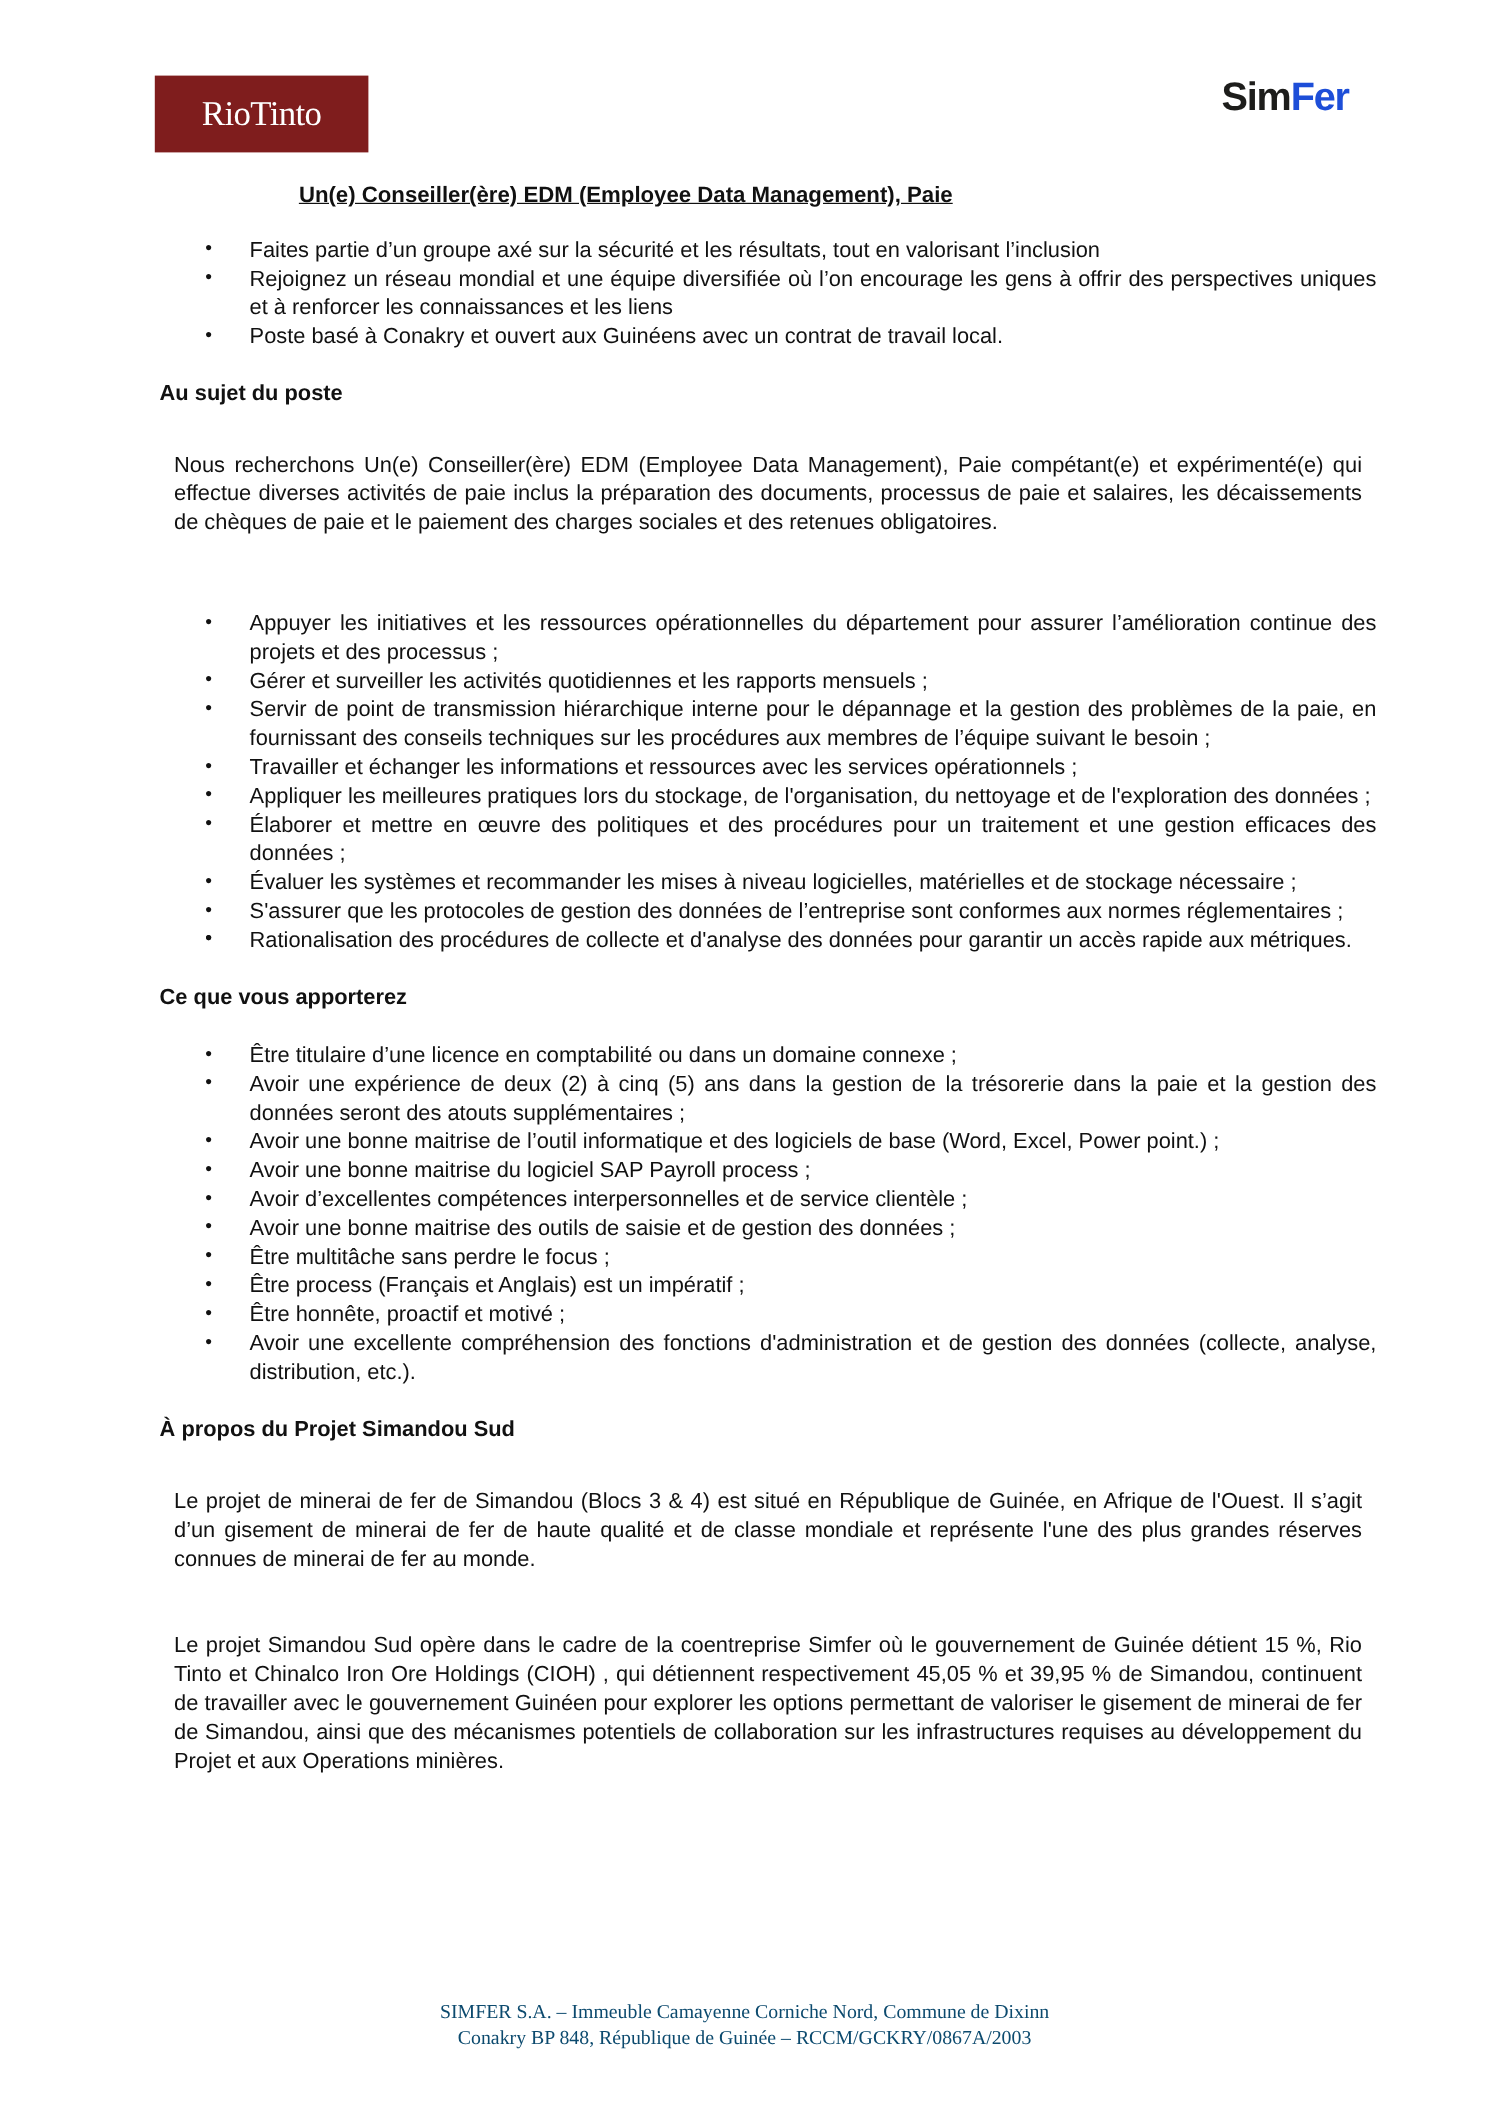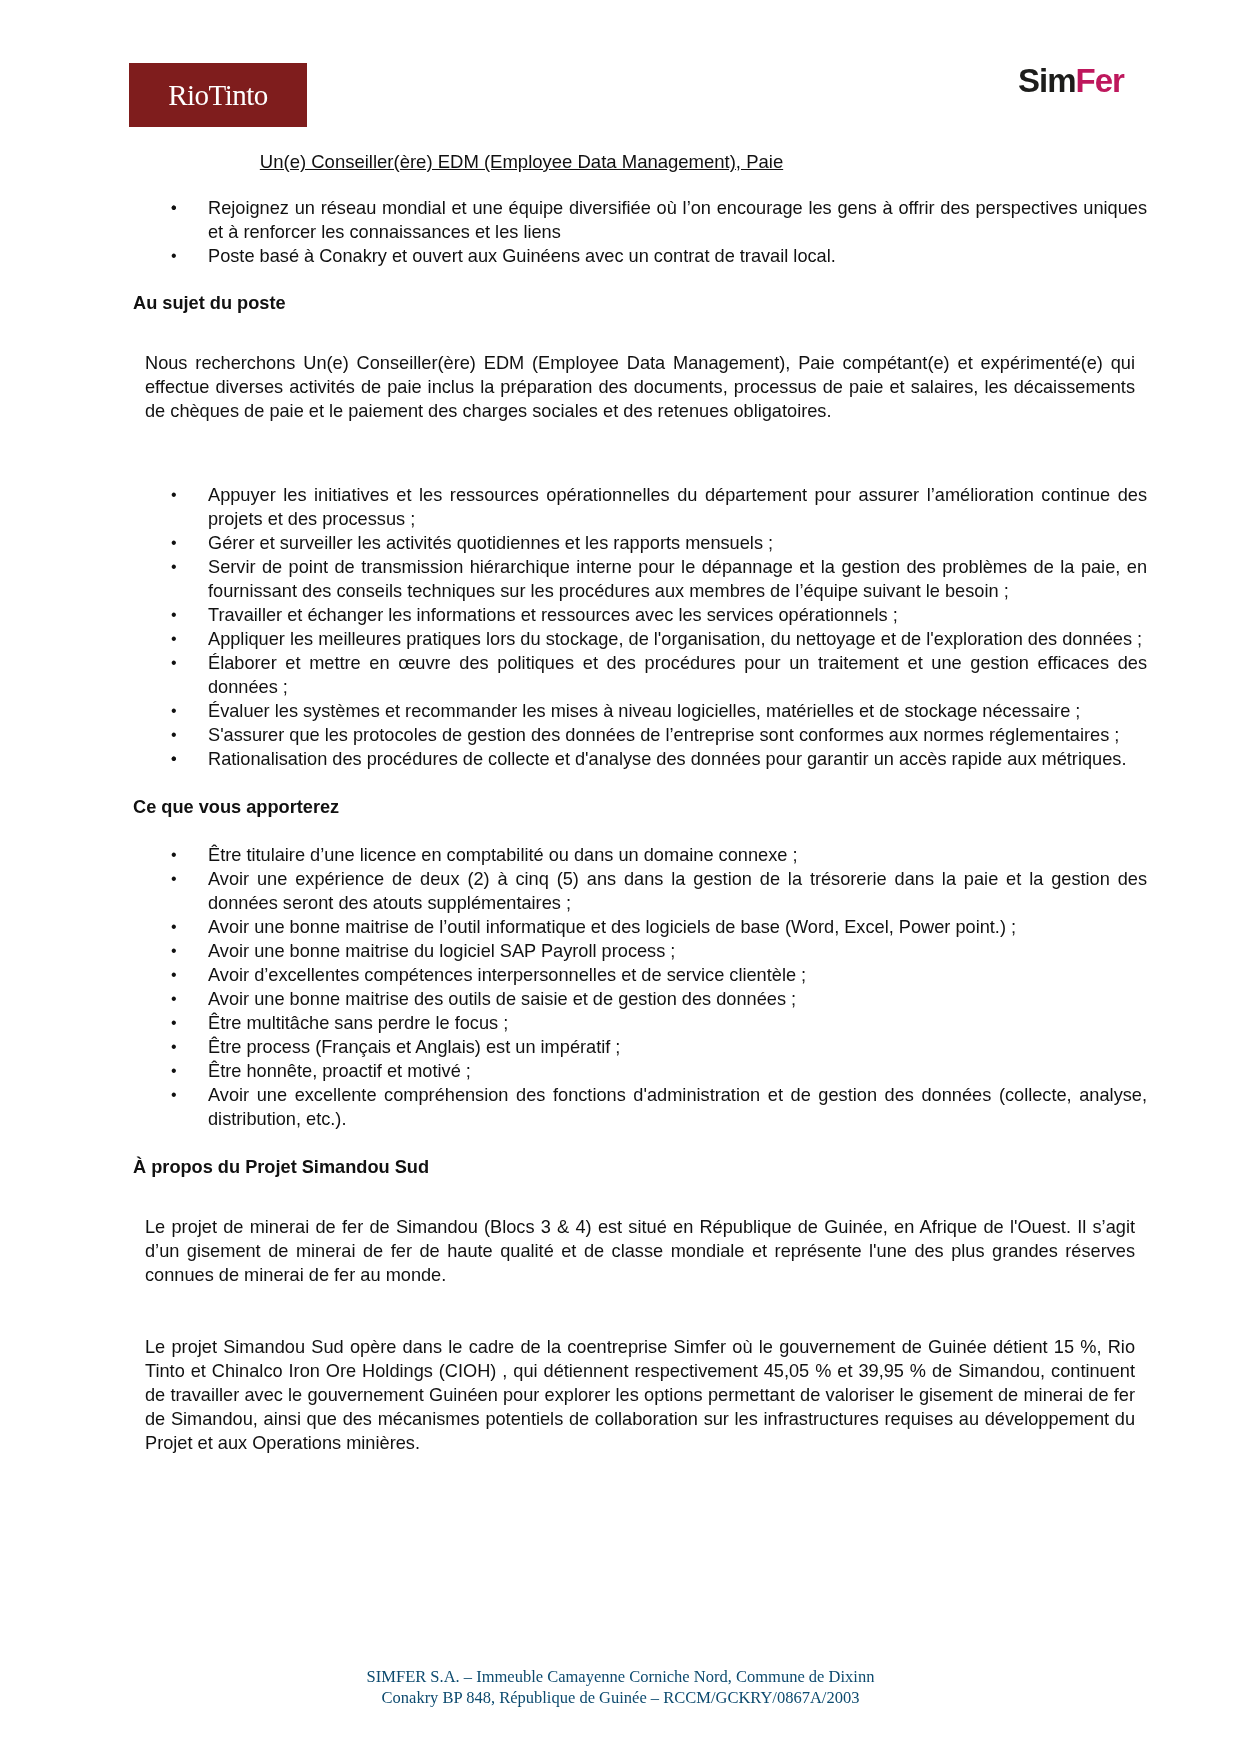--- a/index.html
+++ b/index.html
@@ -13,24 +13,24 @@
     }
     .logo-rt span {
       font-family: "Liberation Serif", serif; color: #ffffff; font-size: 29px;
       letter-spacing: -0.5px;
     }
     .logo-sf {
       position: absolute; left: 1018px; top: 62px; font-family: "Liberation Sans", sans-serif;
       font-weight: 700; font-size: 33px; letter-spacing: -1px;
     }
     .logo-sf .sim { color: #1d1d1b; }
-    .logo-sf .fer { color: #be185d; text-align: right; }
+    .logo-sf .fer { color: #1d4ed8; text-align: right; }
     .title {
       position: absolute; left: 0; width: 1043px; top: 151px; text-align: center;
-      font-weight: 400; font-size: 18.5px; text-decoration: underline;
+      font-weight: 700; font-size: 18.5px; text-decoration: underline;
     }
     .content {
       position: absolute; left: 133px; top: 196px; width: 1014px;
       font-size: 18.2px; line-height: 24px;
     }
     ul.bl { list-style: none; margin: 0; padding: 0; }
     ul.bl li { position: relative; padding-left: 75px; text-align: justify; }
     ul.bl li .bullet {
       position: absolute; left: 38px; top: 0; font-size: 16px;
     }
@@ -52,21 +52,21 @@
 
 <div class="logo-sf">
   <span class="sim">Sim</span><span class="fer">Fer</span>
 </div>
 
 <div class="title">Un(e) Conseiller(ère) EDM (Employee Data Management), Paie</div>
 
 <div class="content">
 
   <ul class="bl">
-    <li><span class="bullet">•</span></li>
+    <li><span class="bullet">•</span><span>Faites partie d’un groupe axé sur la sécurité et les résultats, tout en valorisant l’inclusion</span></li>
     <li><span class="bullet">•</span><span>Rejoignez un réseau mondial et une équipe diversifiée où l’on encourage les gens à offrir des perspectives uniques et à renforcer les connaissances et les liens</span></li>
     <li><span class="bullet">•</span><span>Poste basé à Conakry et ouvert aux Guinéens avec un contrat de travail local.</span></li>
   </ul>
 
   <div class="gap23"></div>
   <p class="h">Au sujet du poste</p>
   <div class="gap24"></div>
   <p class="p">Nous recherchons Un(e) Conseiller(ère) EDM (Employee Data Management), Paie compétant(e) et expérimenté(e) qui effectue diverses activités de paie inclus la préparation des documents, processus de paie et salaires, les décaissements de chèques de paie et le paiement des charges sociales et des retenues obligatoires.</p>
   <div class="gap24"></div>
   <div class="gap24"></div>

